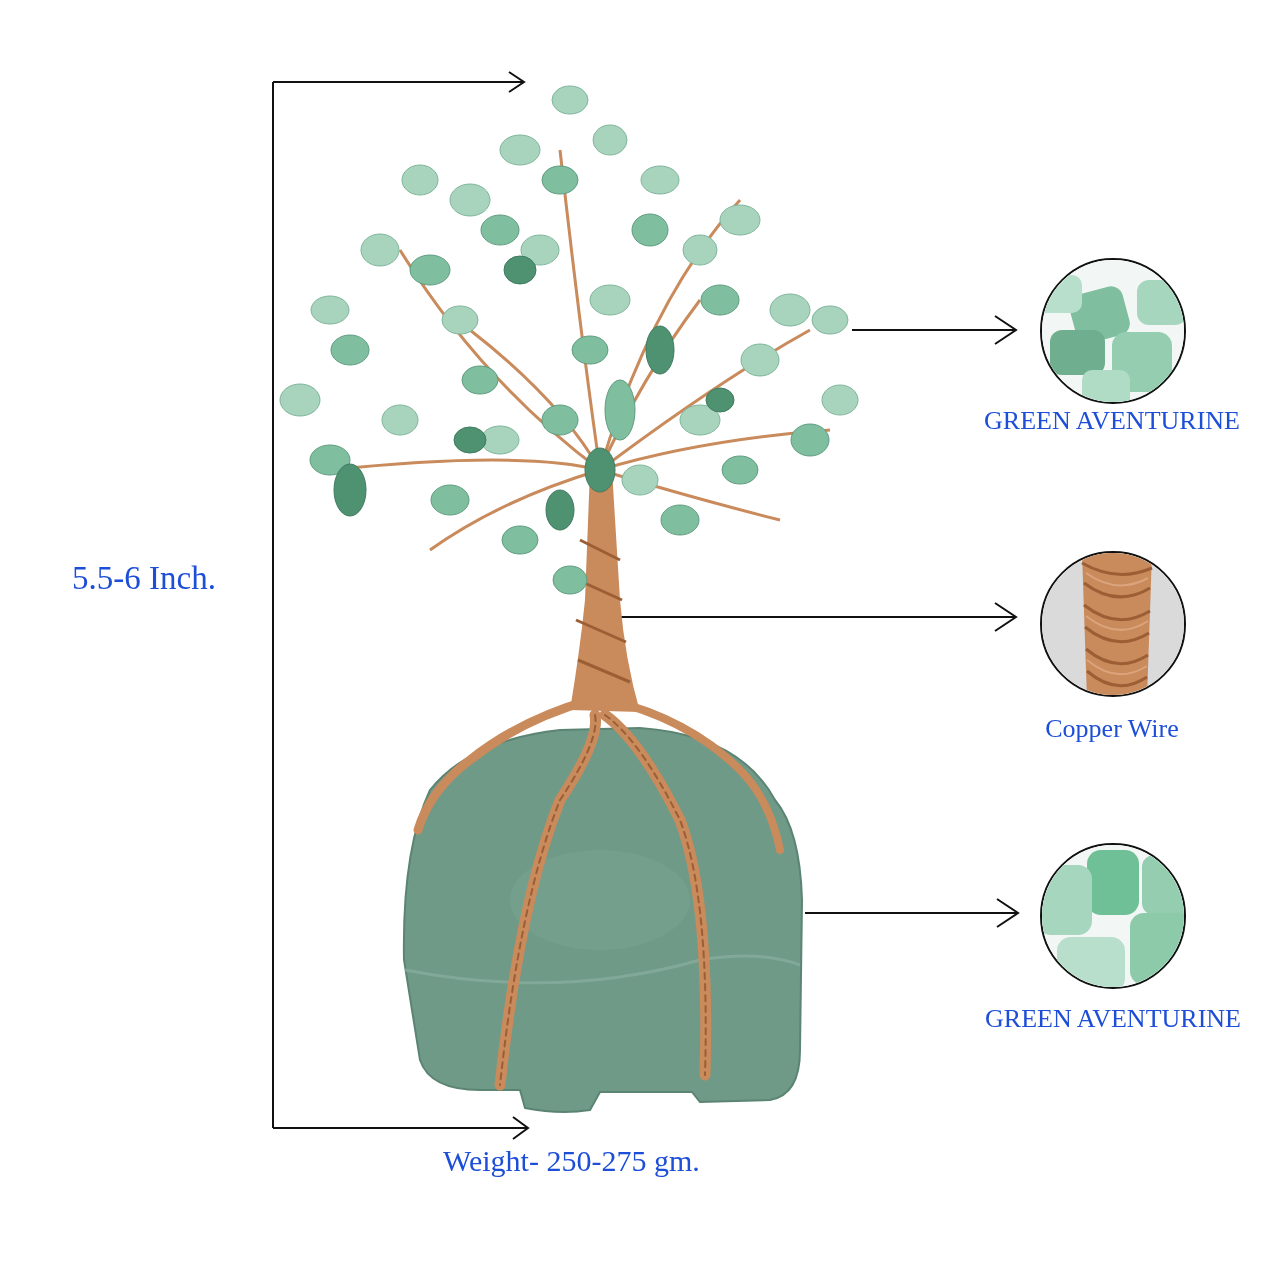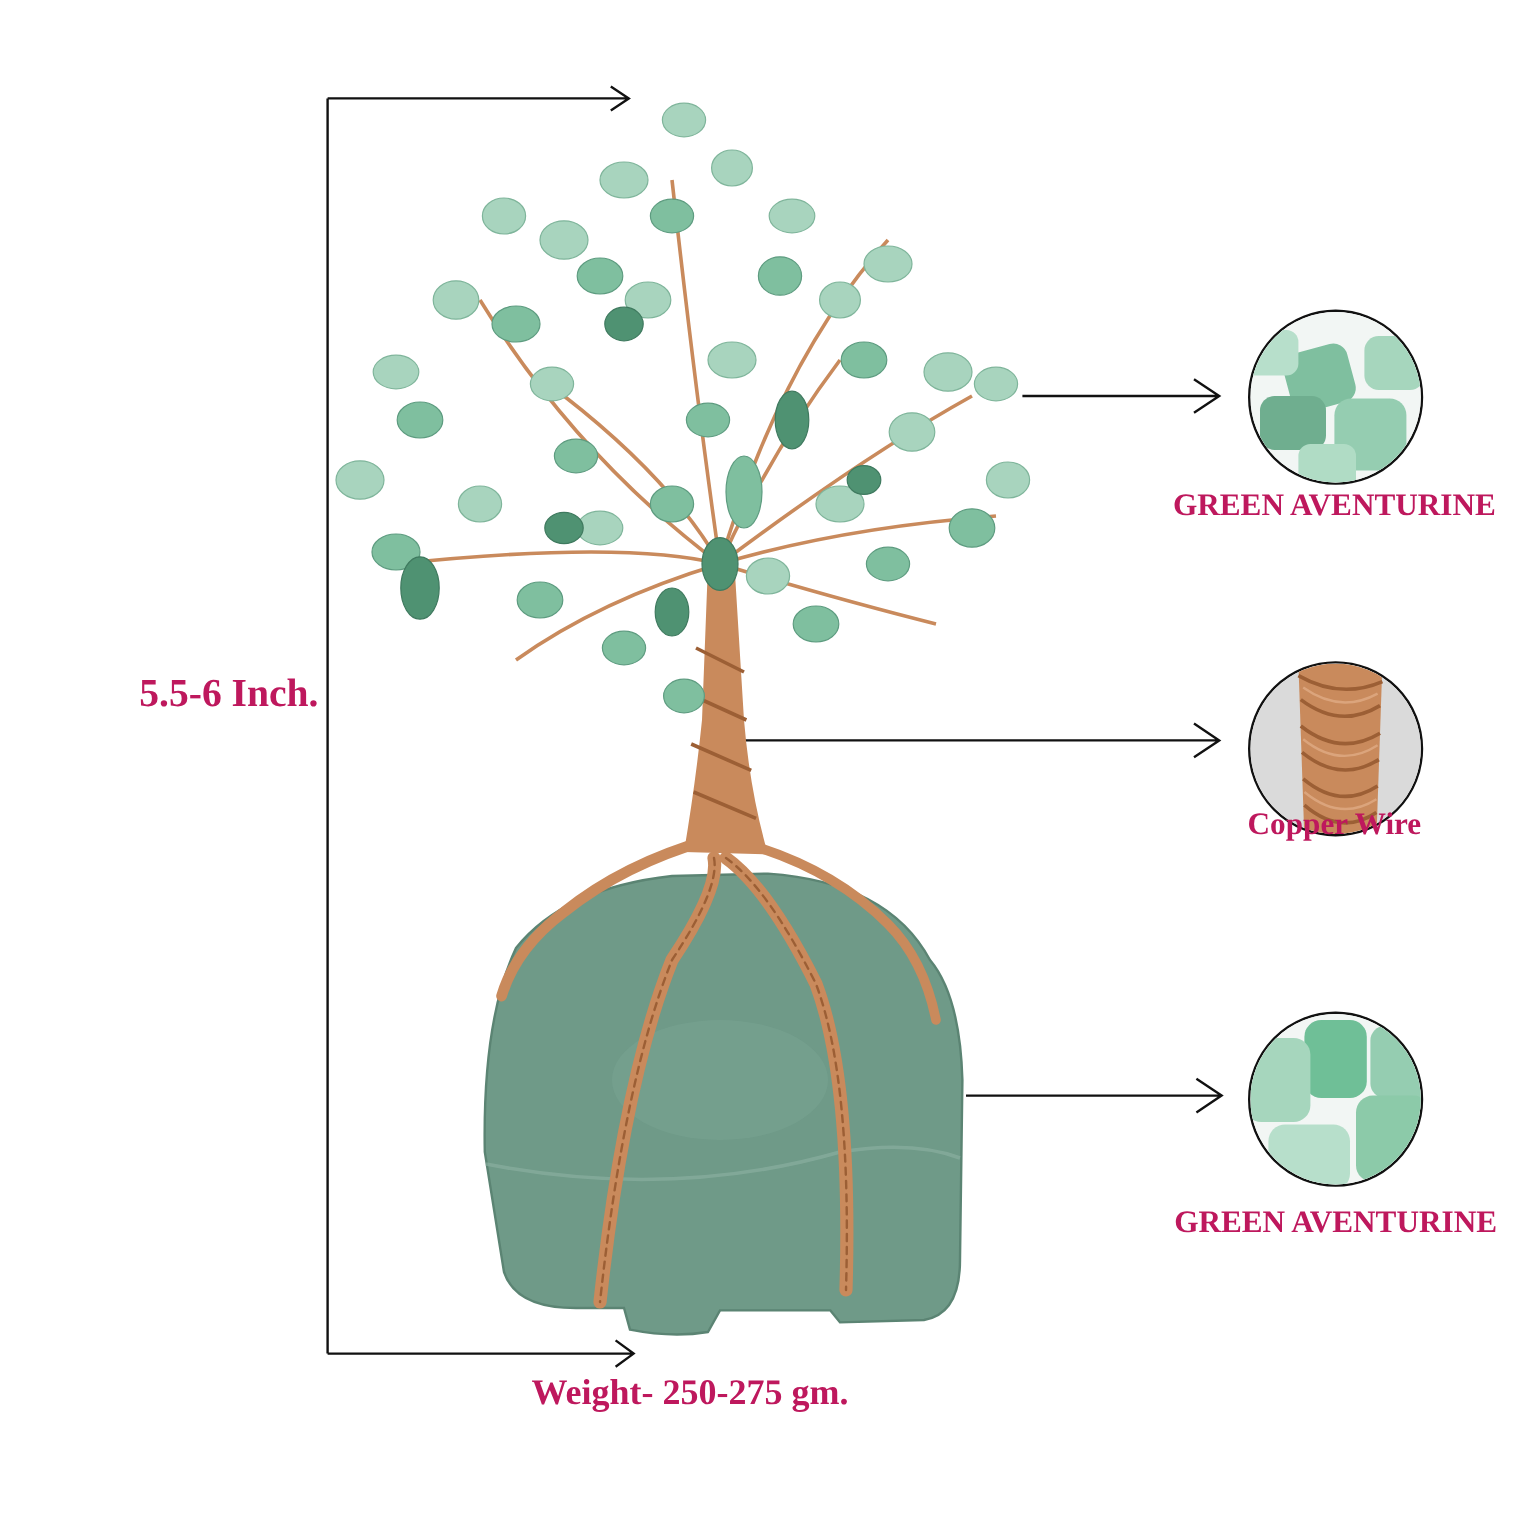--- a/index.html
+++ b/index.html
@@ -1,23 +1,23 @@
 <!DOCTYPE html>
 <html><head>
   <meta charset="utf-8">
   <style>
     html, body { margin: 0; padding: 0; background: #ffffff; }
     body { width: 1280px; height: 1280px; position: relative; overflow: hidden;
            font-family: "Liberation Serif", "DejaVu Serif", serif; color: #111; }
-    .label { position: absolute; font-weight: bold; color: #be185d; white-space: nowrap; text-align: center; }
-    #height-label { left: 72px; top: 560px; font-size: 33px; text-align: left; margin-left: 44px; }
+    .label { position: absolute; font-weight: normal; color: #1d4ed8; white-space: nowrap; text-align: center; }
+    #height-label { left: 72px; top: 560px; font-size: 33px; text-align: left; }
     #weight-label { left: 443px; top: 1144px; font-size: 30px; text-align: right; }
     .callout-label { font-size: 26px; line-height: 34px; }
     #callout-1-label { left: 962px; top: 404px; width: 300px; }
-    #callout-2-label { left: 1012px; top: 670px; width: 200px; }
+    #callout-2-label { left: 1012px; top: 712px; width: 200px; }
     #callout-3-label { left: 952px; top: 1002px; width: 322px; }
     svg.overlay { position: absolute; left: 0; top: 0; }
     .swatch { position: absolute; width: 146px; height: 146px; border-radius: 50%;
               border: 2px solid #111; overflow: hidden; box-sizing: border-box; }
     #swatch-1 { left: 1040px; top: 258px; }
     #swatch-2 { left: 1040px; top: 551px; }
     #swatch-3 { left: 1040px; top: 843px; }
   </style>
 </head>
 <body>

